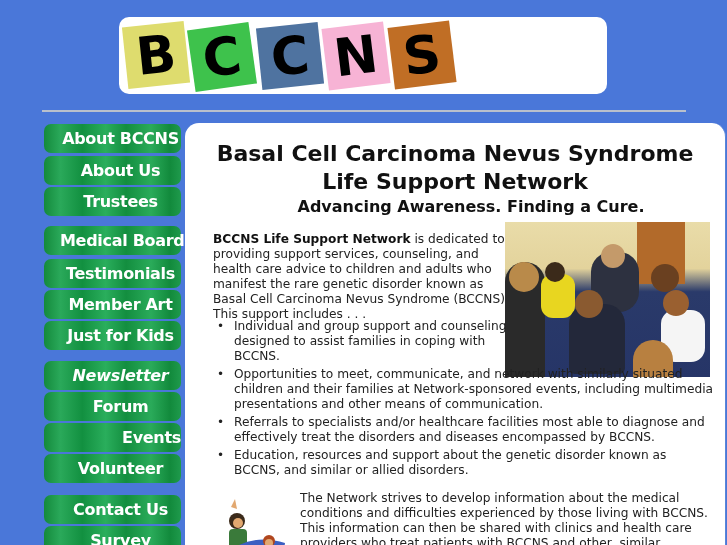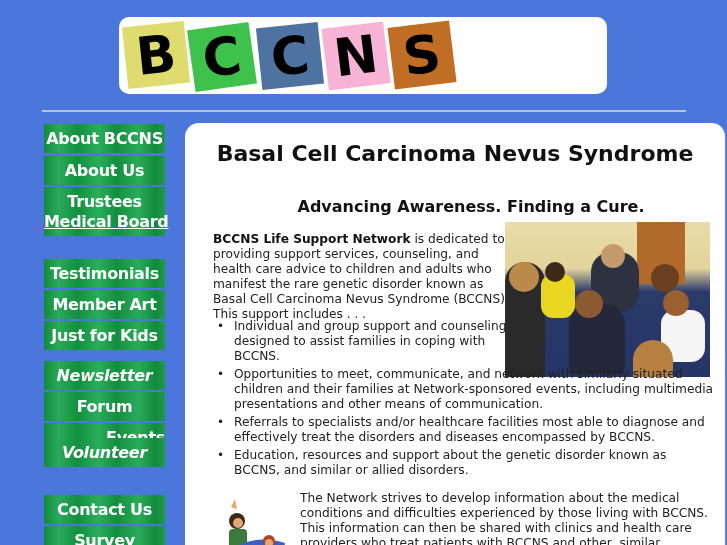--- a/index.html
+++ b/index.html
@@ -26,25 +26,25 @@
     color:#000; text-align:center;
   }
   .header-rule {
     position:absolute; left:42px; top:110px; width:644px; height:2px;
     background:#b9c0cc;
   }
   
   .nav { position:absolute; left:44px; top:124px; width:121px; }
   .nav-btn {
     position:absolute; left:0; width:121px; height:29px;
-    border-radius:1px;
+    border-radius:7px;
     background:linear-gradient(90deg,#148a3c 0%,#2aa95a 12%,#129040 28%,#2aae5c 45%,#138e3f 60%,#2aab5a 78%,#128a3c 92%,#1f9a4c 100%);
     color:#ffffff; font-family:"DejaVu Sans", sans-serif; font-weight:bold;
     font-size:16px; line-height:29px; text-align:center; cursor:pointer;
-    letter-spacing:-0.3px; white-space:nowrap;
+    letter-spacing:-0.3px; white-space:nowrap;padding-left:16px;
   }
   
   .content {
     position:absolute; left:185px; top:123px; width:540px; height:440px;
     background:#ffffff; border-radius:14px 14px 0 0;
     border-right:1px solid #5a85d8;
   }
   .title {
     position:absolute; left:0; top:17px; width:540px; text-align:center;
     font-family:"DejaVu Sans", sans-serif; font-weight:bold; font-size:22px;
@@ -106,35 +106,36 @@
     </div>
   <div class="logo-text">
   </div>
 </div>
 <div class="header-rule"></div>
 
 <nav class="nav">
   <div class="nav-btn" style="top:0px;">About BCCNS</div>
   <div class="nav-btn" style="top:32px;">About Us</div>
   <div class="nav-btn" style="top:63px;">Trustees</div>
-  <div class="nav-btn" style="top:83px;text-decoration:underline;">Medical Board</div>
+  <div class="nav-btn" style="top:102px;">Medical Board</div>
   <div class="nav-btn" style="top:135px;">Testimonials</div>
   <div class="nav-btn" style="top:166px;">Member Art</div>
   <div class="nav-btn" style="top:197px;">Just for Kids</div>
   <div class="nav-btn" style="top:237px;font-style:italic;">Newsletter</div>
   <div class="nav-btn" style="top:268px;">Forum</div>
   <div class="nav-btn" style="top:299px;text-align:right;">Events</div>
-  <div class="nav-btn" style="top:314px;font-style:italic;">Volunteer</div>
+  <div class="nav-btn" style="top:330px;">Volunteer</div>
   <div class="nav-btn" style="top:371px;">Contact Us</div>
   <div class="nav-btn" style="top:402px;">Survey</div>
 </nav>
 
 <main class="content">
   <h1 class="title" style="margin:0;">
     <div>Basal Cell Carcinoma Nevus Syndrome</div>
+    <div>Life Support Network</div>
   </h1>
   <div class="tagline">Advancing Awareness. Finding a Cure.</div>
 
   <p class="intro" style="margin:12px;">
     <b>BCCNS Life Support Network</b><span> is dedicated to providing support services, counseling, and health care advice to children and adults who manifest the rare genetic disorder known as Basal Cell Carcinoma Nevus Syndrome (BCCNS). This support includes . . .</span>
   </p>
 
   <div class="photo" title="Children and adults sitting in a circle on a carpet">
     <div class="door"></div>
     <div class="p" style="left:0;top:40px;width:40px;height:115px;background:#2a2a2a;border-radius:20px 20px 0 0;"></div>

